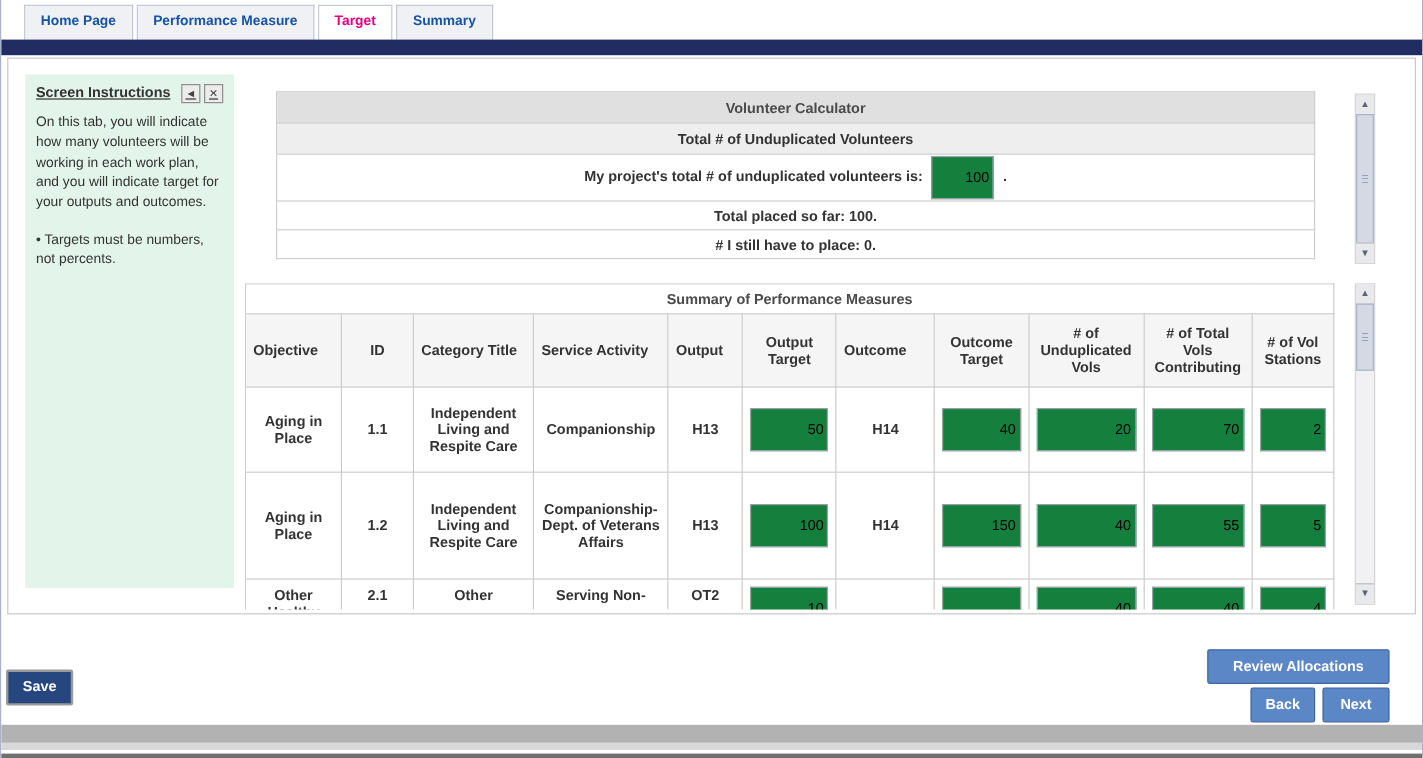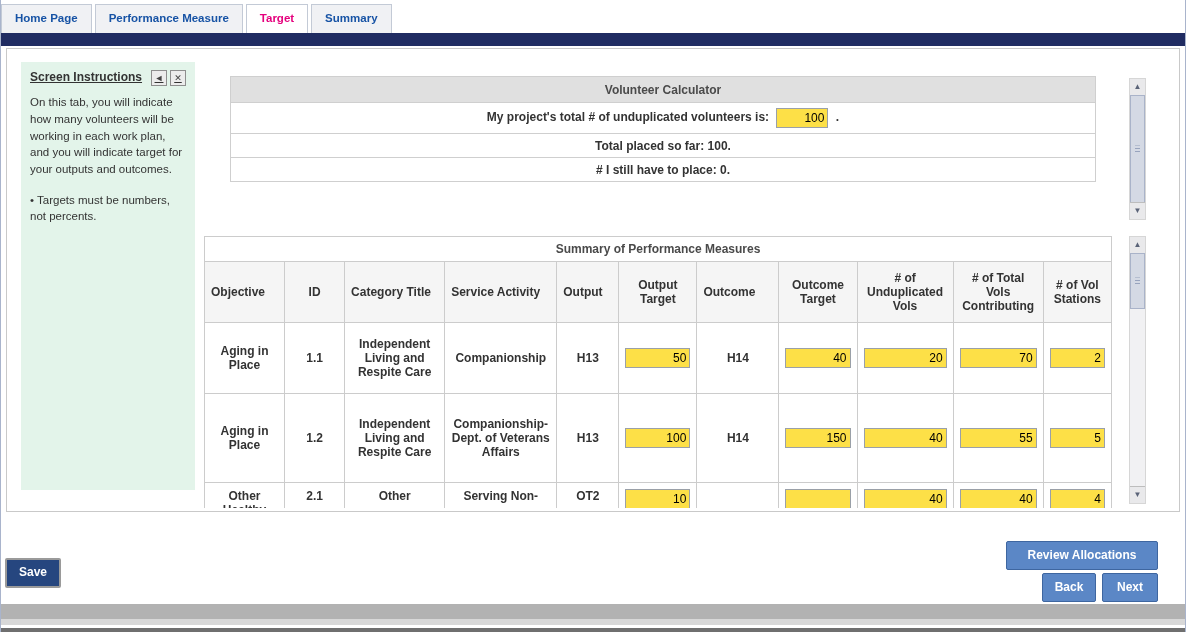--- a/index.html
+++ b/index.html
@@ -3,21 +3,21 @@
 <meta charset="utf-8">
 <style>
   html,body { margin:0; padding:0; background:#fff; }
   .page {
     position:relative; width:1186px; height:632px; overflow:hidden;
     background:#ffffff; font-family:"Liberation Sans", sans-serif;
     border-left:1px solid #a9b4cc; border-right:1px solid #a9b4cc; box-sizing:border-box;
   }
 
   
-  .tabbar { position:absolute; top:4px; left:0; height:29px; display:flex; }
+  .tabbar { position:absolute; top:4px; left:19px; height:29px; display:flex; }
   .tab {
     margin-right:3px; padding:0 13px; line-height:27px; white-space:nowrap;
     background:#f0f1f4; border:1px solid #c3cad6; border-bottom:none;
     font-size:11.5px; font-weight:bold; color:#1753a5; cursor:pointer;
   }
   .tab.active { background:#ffffff; color:#e5007d; }
   .navyband { position:absolute; top:33px; left:0; width:100%; height:13px; background:#202c62; }
 
   
   .content {
@@ -49,21 +49,21 @@
     margin:14px 0 0 26px; width:866px; border-collapse:collapse;
     font-size:12px; color:#333;padding-left:36px;
   }
   .calc-table td { border:1px solid #cfcfcf; text-align:center; font-weight:bold; }
   .calc-title    { background:#e0e0e0; height:23px; color:#4a4a4a; }
   .calc-subtitle { background:#eeeeee; height:23px; }
   .calc-inputrow { height:28px; }
   .calc-plainrow { height:21px; }
 
   .tbl-input {
-    border:1px solid #9aa0a8; height:20px; background:#fde047;
+    border:1px solid #9aa0a8; height:36px; background:#15803d;
     font:12px "Liberation Sans", sans-serif; text-align:right;
     padding:0 3px; box-sizing:border-box; vertical-align:middle;
   }
   .calc-input { width:52px; margin:0 4px; }
 
   
   .summary { position:relative; margin-top:12px; height:272px; overflow:hidden; }
   .sum-table {
     width:908px; border-collapse:collapse; font-size:12px; color:#333; table-layout:fixed;
   }
@@ -149,20 +149,23 @@
       <div class="instr-note">• Targets must be numbers, not percents.</div>
     </div>
 
     <div class="main">
 
       <div class="calc">
         <table class="calc-table">
           <tbody>
               <tr>
                 <td class="calc-title">Volunteer Calculator</td>
+              </tr>
+          <tr>
+                <td class="calc-subtitle">Total # of Unduplicated Volunteers</td>
               </tr>
           <tr>
             <td class="calc-inputrow">
               <span>My project's total # of unduplicated volunteers is:</span>
               <input class="tbl-input calc-input" type="text" value="100" style="">
               <span>.</span>
             </td>
           </tr>
           <tr>
                 <td class="calc-plainrow">Total placed so far: 100.</td>

